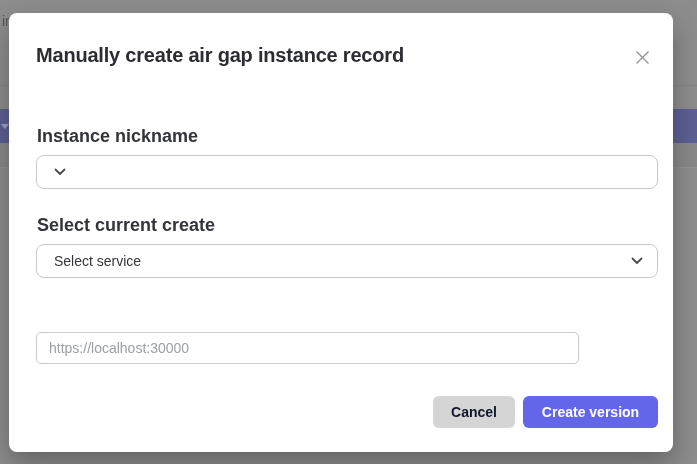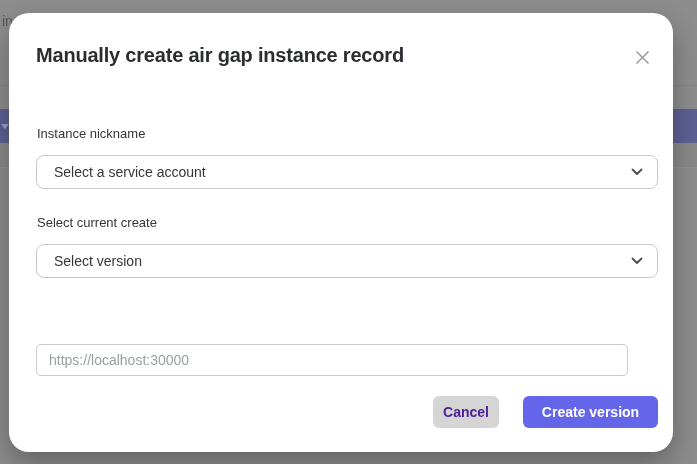--- a/index.html
+++ b/index.html
@@ -25,70 +25,70 @@
     border-top: 5px solid #9fa2c6;
   }
   .bg-band-2 { position: absolute; left: 0; top: 143px; width: 697px; height: 24px; background: #898989; }
   .bg-line-2 { position: absolute; left: 0; top: 167px; width: 697px; height: 1px; background: #939394; }
 
   
   .modal {
     position: absolute; left: 9px; top: 13px;
     width: 664px; height: 439px;
     background: #ffffff;
-    border-radius: 20px;
+    border-radius: 8px;
     box-shadow: 0 12px 28px rgba(0,0,0,0.30);
   }
   .modal-title {
     position: absolute; left: 27px; top: 31px;
     font-size: 20px; font-weight: 700; color: #2b2d32;
     letter-spacing: -0.2px;
   }
   .close-btn {
     position: absolute; left: 621px; top: 32px;
     width: 24px; height: 24px;
     background: none; border: none; cursor: pointer;
     display: flex; align-items: center; justify-content: center;
   }
   .field-label {
     position: absolute; left: 28px;
-    font-size: 13px; font-weight: 400; color: #33353a;
+    font-size: 18px; font-weight: 700; color: #33353a;
   }
   .label-1 { top: 113px; }
   .label-2 { top: 202px; }
   .label-3 { top: 291px; }
   .select-control {
     position: absolute; left: 27px; width: 622px; height: 34px;
     border: 1px solid #c7c9cb; border-radius: 8px; background: #fff;
     display: flex; align-items: center;
     padding: 0 14px 0 17px;
     font-size: 14px; color: #34363a;
     cursor: pointer;
   }
   .select-1 { top: 142px; }
   .select-2 { top: 231px; }
   .select-value { flex: 1; }
   .chevron { flex: 0 0 auto; display: flex; }
   .text-input {
-    position: absolute; left: 27px; top: 331px; width: 592px; height: 32px;
+    position: absolute; left: 27px; top: 319px; width: 543px; height: 32px;
     border: 1px solid #c9cbcd; border-radius: 5px; background: #fff;
     padding: 0 12px; font-size: 14px; color: #34363a;
     font-family: "Liberation Sans", "DejaVu Sans", sans-serif;
     outline: none;
   }
   .text-input::placeholder { color: #9aa0a6; opacity: 1; }
   .btn {
     position: absolute; top: 383px; height: 32px;
     border: none; border-radius: 6px;
     font-size: 14px; font-weight: 700; cursor: pointer;
     font-family: "Liberation Sans", "DejaVu Sans", sans-serif;
   }
   .btn-cancel {
-    left: 424px; width: 66px;
-    background: #d5d5d6; color: #4c1d95;
+    left: 424px; width: 82px;
+    background: #d5d5d6; color: #0f172a;
   }
   .btn-create {
     left: 514px; width: 135px;
     background: #6366e8; color: #ffffff;
   }
 </style>
 </head>
 <body>
 
 <div class="stage">
@@ -106,31 +106,30 @@
 
     <button class="close-btn" aria-label="Close">
       <svg width="15" height="15" viewBox="0 0 15 15">
         <line x1="1.5" y1="1.5" x2="13.5" y2="13.5" stroke="#98989c" stroke-width="1.4"></line>
         <line x1="13.5" y1="1.5" x2="1.5" y2="13.5" stroke="#98989c" stroke-width="1.4"></line>
       </svg>
     </button>
 
     <div class="field-label label-1">Instance nickname</div>
     <div class="select-control select-1" role="combobox">
-      <span class="select-value">Select a service account</span>
       <span class="chevron">
         <svg width="12" height="8" viewBox="0 0 12 8">
           <path d="M1.5 1.5 L6 6 L10.5 1.5" fill="none" stroke="#4a4c50" stroke-width="1.8" stroke-linecap="round" stroke-linejoin="round"></path>
         </svg>
       </span>
     </div>
 
     <div class="field-label label-2">Select current create</div>
     <div class="select-control select-2" role="combobox">
-      <span class="select-value">Select version</span>
+      <span class="select-value">Select service</span>
       <span class="chevron">
         <svg width="12" height="8" viewBox="0 0 12 8">
           <path d="M1.5 1.5 L6 6 L10.5 1.5" fill="none" stroke="#4a4c50" stroke-width="1.8" stroke-linecap="round" stroke-linejoin="round"></path>
         </svg>
       </span>
     </div>
 
     <input class="text-input" type="text" placeholder="https://localhost:30000" style="">
 
     <button class="btn btn-cancel">Cancel</button>

